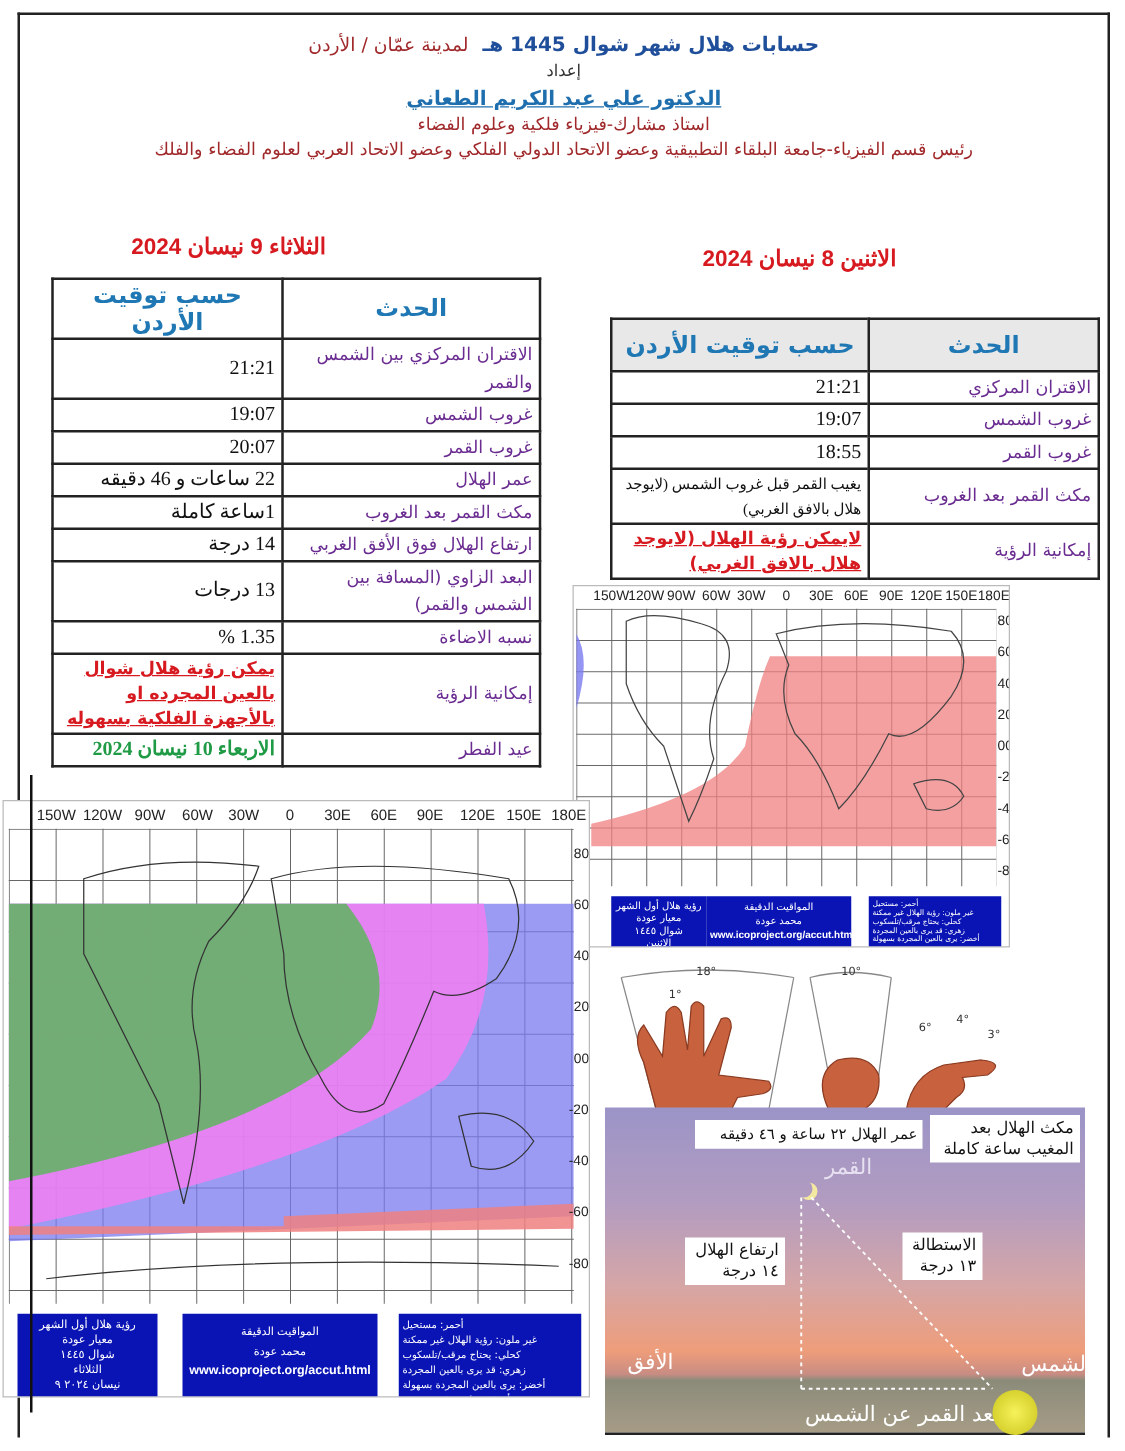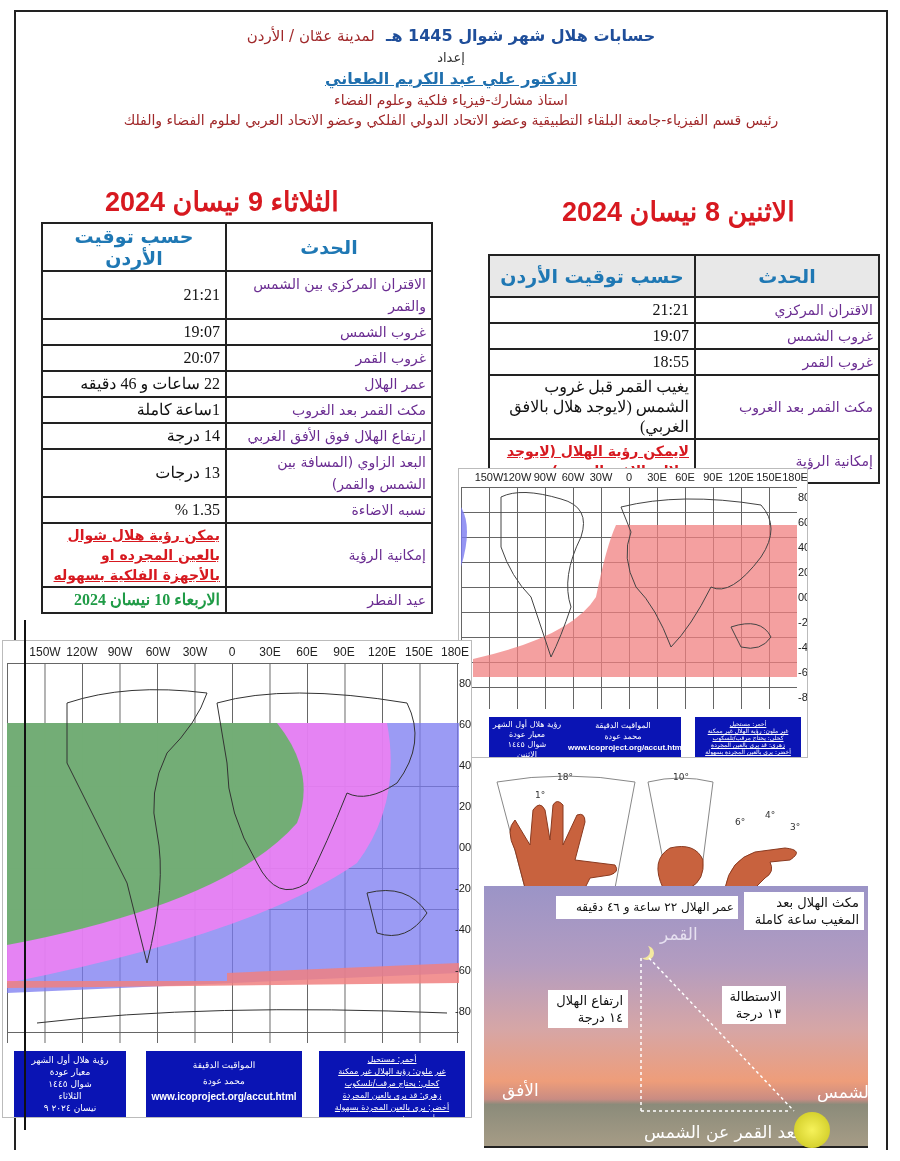--- a/index.html
+++ b/index.html
@@ -5,42 +5,42 @@
   * { box-sizing: border-box; margin: 0; padding: 0; }
   body { width: 900px; height: 1161px; background: #fff; position: relative; overflow: hidden; font-family: "DejaVu Sans", sans-serif; }
   .frame { position: absolute; left: 14px; top: 10px; width: 874px; height: 1140px; border: 2px solid #222; border-bottom: none; }
   .header { position: absolute; left: 16px; top: 24px; width: 870px; text-align: center; direction: rtl; }
   .h-title { font-size: 16px; font-weight: bold; color: #1f4e9a; line-height: 24px; }
   .h-title .city { color: #a0282a; font-weight: normal; font-size: 15px; }
   .h-prep { font-size: 13px; color: #333; line-height: 20px; }
   .h-author { font-size: 16px; font-weight: bold; color: #1f6fae; text-decoration: underline; line-height: 22px; }
   .h-line { font-size: 14px; color: #a0282a; line-height: 20px; }
 
-  .day-title { position: absolute; font-family: "Liberation Sans", sans-serif; font-weight: bold; font-size: 27px; color: #d71920; direction: rtl; white-space: nowrap; }
+  .day-title { position: absolute; font-family: "Liberation Sans", sans-serif; font-weight: bold; font-size: 18px; color: #d71920; direction: rtl; white-space: nowrap; }
 
   table.ev { position: absolute; border-collapse: collapse; direction: rtl; font-family: "Liberation Serif", serif; }
   table.ev td, table.ev th { border: 2px solid #222; padding: 1px 5px; vertical-align: middle; }
   table.ev th { font-family: "DejaVu Sans", sans-serif; font-weight: bold; color: #1f78b4; font-size: 19px; text-align: center; }
   table.ev td.ev-name { color: #6a2c91; font-size: 14px; text-align: right; font-family: "DejaVu Sans", sans-serif; line-height: 22px; }
   table.ev td.ev-val { font-size: 16px; color: #111; text-align: right; line-height: 20px; }
   table.ev td.red { color: #d71920; font-weight: bold; font-family: "DejaVu Sans", sans-serif; font-size: 14px; text-decoration: underline; }
   table.ev td.green { color: #1f9b46; font-weight: bold; font-size: 16px; }
   table.t2 th { background: #e8e8e8; }
 
   .map { position: absolute; background: #fff; border: 1px solid #bbb; overflow: hidden; }
   .map .ticks { position: absolute; top: 2px; left: 0; right: 0; height: 16px; font-family: "Liberation Sans Narrow", "Liberation Sans", sans-serif; font-size: 11px; color: #222; }
   .map .ticks span { position: absolute; transform: translateX(-50%); }
   .map .lats span { position: absolute; font-size: 11px; color: #222; font-family: "Liberation Sans", sans-serif; }
   .grid { position: absolute; background-image:
      linear-gradient(to right, #666 1px, transparent 1px),
      linear-gradient(to bottom, #666 1px, transparent 1px); }
   .legend-box { position: absolute; background: #0a14b4; color: #fff; text-align: center; font-size: 9px; line-height: 12px; direction: rtl; padding: 3px; font-family: "DejaVu Sans", sans-serif; }
   .legend-box.url { font-family: "Liberation Sans", sans-serif; }
   .legend-box .u { font-size: 10px; font-weight: bold; direction: ltr; }
-  .legend-box.rtl-left { text-align: center; text-decoration: underline; }
+  .legend-box.rtl-left { text-align: left; }
 
   .hands { position: absolute; left: 485px; top: 760px; width: 325px; height: 128px; }
   .sky { position: absolute; left: 484px; top: 886px; width: 384px; height: 262px;
      background: linear-gradient(to bottom, #9b94c7 0%, #b39cc0 30%, #d6a6a6 55%, #ee9d7a 75%, #c98c83 82%, #8b8b7a 84%, #a69c86 100%); border-bottom: 2px solid #222; }
   .callout { position: absolute; background: #fff; color: #111; direction: rtl; font-size: 13px; line-height: 17px; padding: 2px 5px; font-family: "DejaVu Sans", sans-serif; }
   .sky-lbl { position: absolute; color: #fff; font-size: 17px; direction: rtl; font-family: "DejaVu Sans", sans-serif; }
 </style>
 </head>
 <body>
 
@@ -118,21 +118,21 @@
   <tr>
         <td class="ev-name">غروب الشمس</td>
         <td class="ev-val">19:07</td>
       </tr>
   <tr>
         <td class="ev-name">غروب القمر</td>
         <td class="ev-val">18:55</td>
       </tr>
   <tr>
         <td class="ev-name">مكث القمر بعد الغروب</td>
-        <td class="ev-val" style="font-size:16px">يغيب القمر قبل غروب الشمس (لايوجد هلال بالافق الغربي)</td>
+        <td class="ev-val" style="font-size:12px">يغيب القمر قبل غروب الشمس (لايوجد هلال بالافق الغربي)</td>
       </tr>
   <tr>
         <td class="ev-name">إمكانية الرؤية</td>
         <td class="ev-val red">لايمكن رؤية الهلال (لايوجد هلال بالافق الغربي)</td>
       </tr>
 </tbody>
   </table>
 
 <div class="map" style="left:458px; top:468px; width:350px; height:290px;">
   <div class="ticks">

